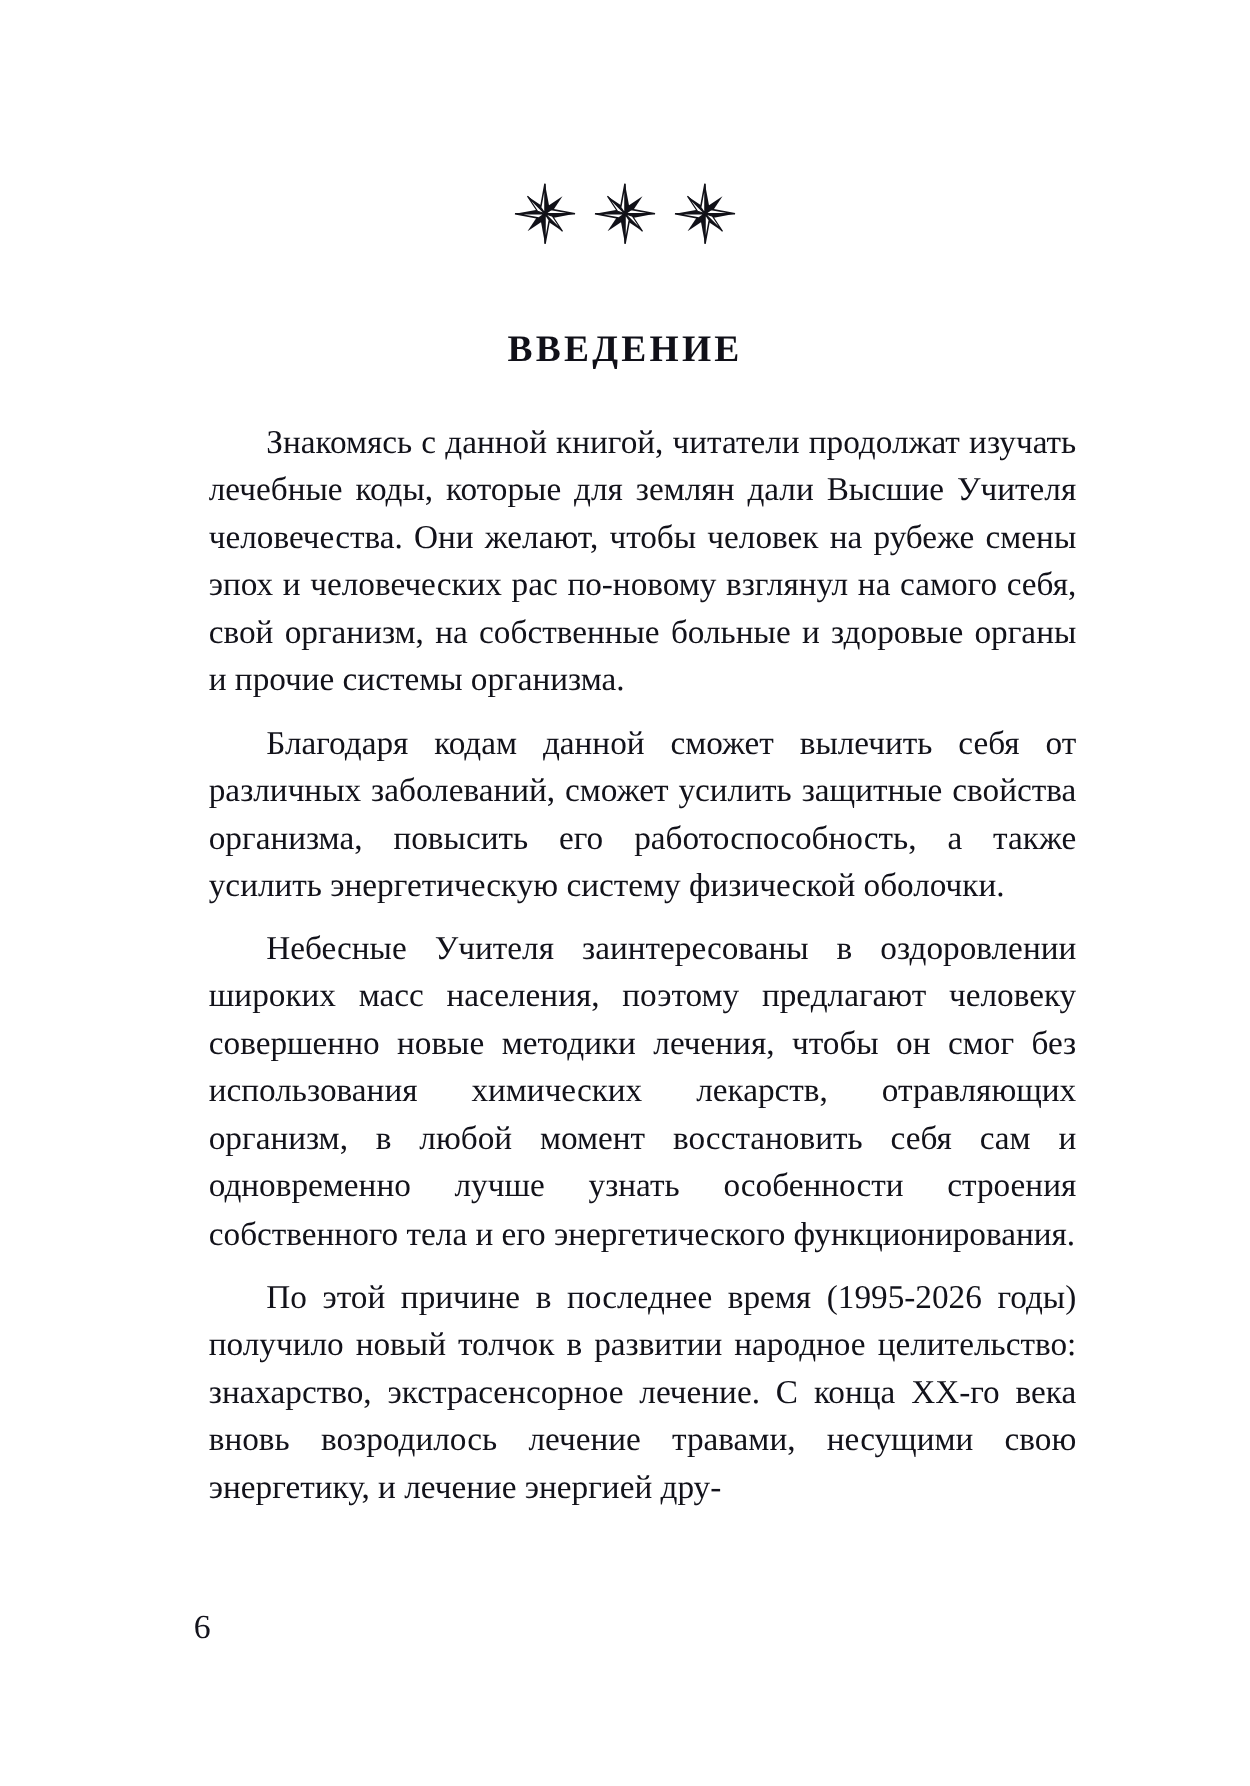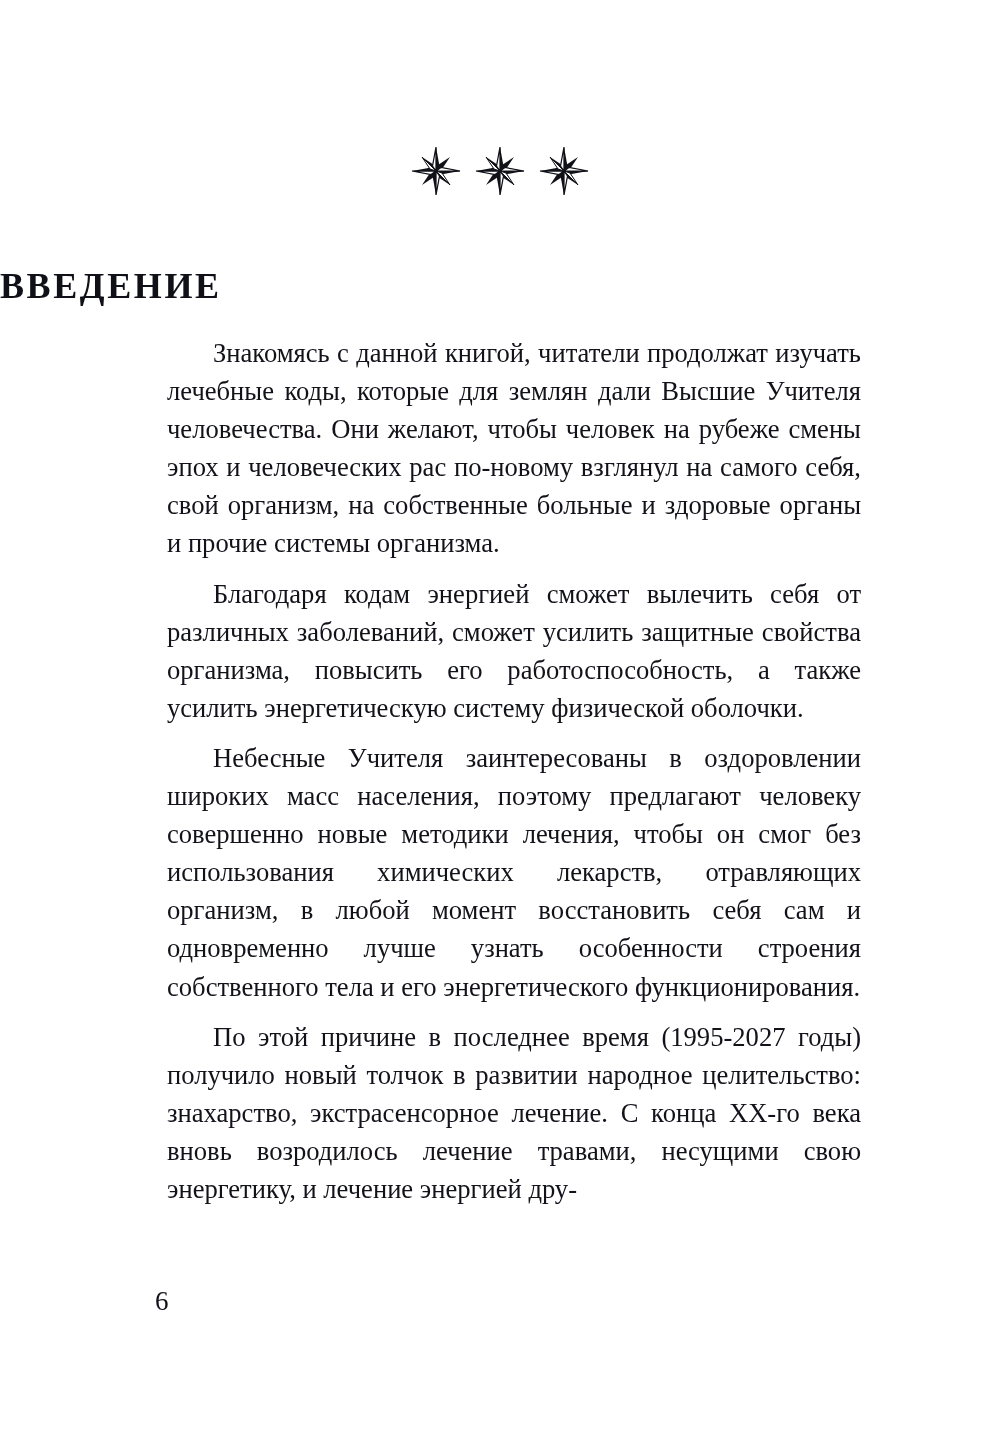--- a/index.html
+++ b/index.html
@@ -30,21 +30,22 @@
     gap: 14px;
   }
   .ornament svg { display: block; }
 
   
   .chapter-title {
     position: absolute;
     left: 0;
     right: 0;
     top: 243px;
-    font-size: 36px;
+    text-align: center;
+    font-size: 30px;
     font-weight: bold;
     letter-spacing: 2.6px;
     line-height: 1.1;
     color: #101018;
   }
 
   
   .body-text {
     position: absolute;
     left: 155px;
@@ -140,20 +141,20 @@
           <polygon points="78,78 50,50 62,54" fill="#ffffff" stroke="#111118" stroke-width="2"></polygon>
         </g>
       </svg>
     </span>
   </div>
 
   <h1 class="chapter-title">ВВЕДЕНИЕ</h1>
 
   <div class="body-text">
     <p>Знакомясь с данной книгой, читатели продолжат изучать лечебные коды, которые для землян дали Высшие Учителя человечества. Они желают, чтобы человек на рубеже смены эпох и человеческих рас по-новому взглянул на самого себя, свой организм, на собственные больные и здоровые органы и прочие системы организма.</p>
-    <p>Благодаря кодам энергией сможет вылечить себя от различных заболеваний, сможет усилить защитные свойства организма, повысить его работоспособность, а также усилить энергетическую систему физической оболочки.</p>
+    <p>Благодаря кодам данной сможет вылечить себя от различных заболеваний, сможет усилить защитные свойства организма, повысить его работоспособность, а также усилить энергетическую систему физической оболочки.</p>
     <p>Небесные Учителя заинтересованы в оздоровлении широких масс населения, поэтому предлагают человеку совершенно новые методики лечения, чтобы он смог без использования химических лекарств, отравляющих организм, в любой момент восстановить себя сам и одновременно лучше узнать особенности  строения собственного тела и его энергетического функционирования.</p>
-    <p>По этой причине в последнее время (1995-2027 годы) получило новый толчок в развитии народное целительство: знахарство, экстрасенсорное лечение. С конца ХХ-го века вновь возродилось лечение травами, несущими свою энергетику, и лечение энергией дру-</p>
+    <p>По этой причине в последнее время (1995-2026 годы) получило новый толчок в развитии народное целительство: знахарство, экстрасенсорное лечение. С конца ХХ-го века вновь возродилось лечение травами, несущими свою энергетику, и лечение энергией дру-</p>
   </div>
 
   <div class="folio">6</div>
 
 </div>
 
 </body></html>

